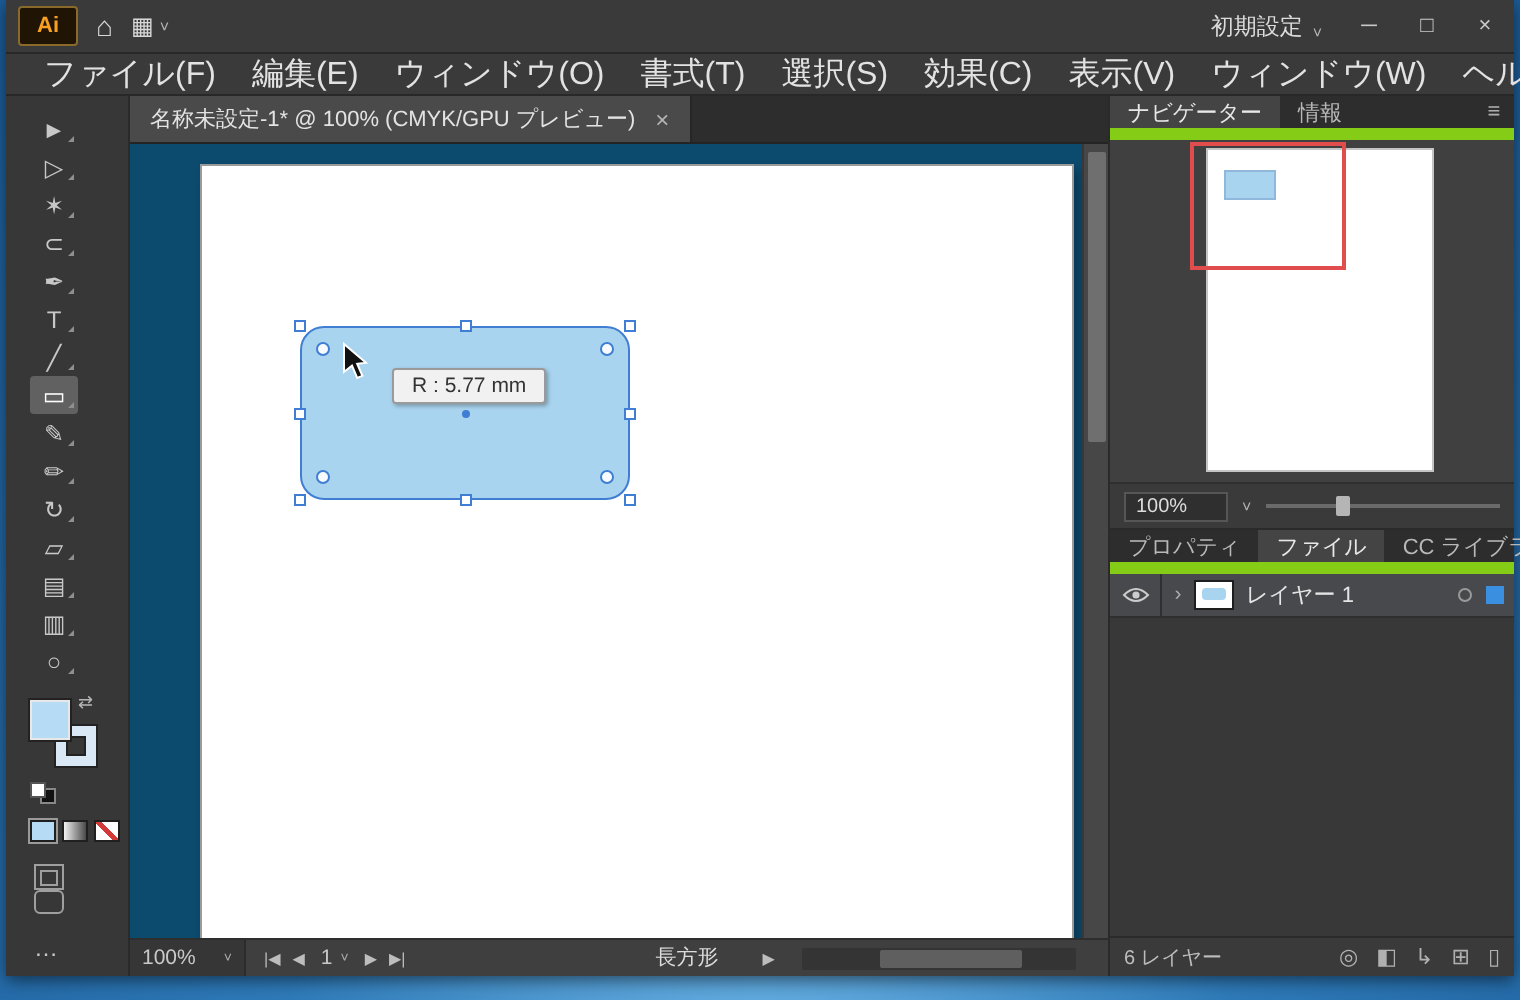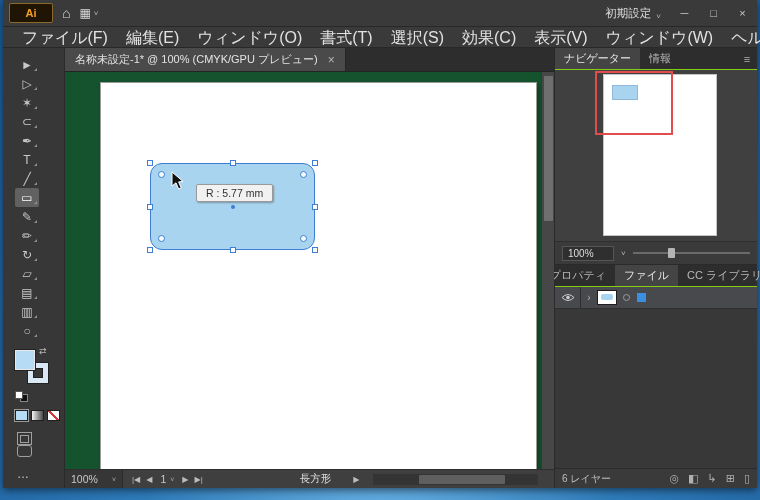--- a/index.html
+++ b/index.html
@@ -11,21 +11,21 @@
   }
   .app-window {
     position:absolute; left:3px; top:0; width:754px; height:488px;
     background:#3a3a3a; color:#e0e0e0; font-size:12px;
     display:flex; flex-direction:column;
     box-shadow:0 2px 8px rgba(0,0,0,.55);
   }
   
   .titlebar { height:27px; display:flex; align-items:center; gap:9px;
     padding-left:6px; background:#3a3a3a; border-bottom:1px solid #282828; flex:none; }
-  .app-badge { width:44px; height:20px; background:#201505; color:#f7a021;
+  .app-badge { width:30px; height:20px; background:#201505; color:#f7a021;
     border:1px solid #8a6a2a; border-radius:2px; font-size:11px; font-weight:bold;
     display:grid; place-items:center; }
   .tb-icon { color:#d8d8d8; font-size:14px; line-height:1; }
   .ws-grid { display:flex; align-items:center; gap:3px; color:#d8d8d8; }
   .ws-grid .chev, .workspace-label .chev { font-size:8px; color:#b5b5b5; }
   .tb-spacer { flex:1; }
   .workspace-label { display:flex; align-items:flex-end; gap:5px; font-size:11.5px; color:#dcdcdc; }
   .search-box { width:152px; height:18px; background:#484848; border:1px solid #5e5e5e;
     border-radius:2px; display:flex; align-items:center; gap:6px; padding:0 6px; margin:0 12px 0 14px; }
   .search-box .ph { font-size:11px; color:#9d9d9d; white-space:nowrap; overflow:hidden; }
@@ -64,21 +64,21 @@
   .screen-mode-icon { width:15px; height:12px; border:1px solid #9f9f9f; border-radius:3px; margin:11px 0 0 2px; }
   .toolbar-more { margin:10px 0 2px 2px; color:#c8c8c8; font-size:12px; letter-spacing:1px; }
   
   .center-col { flex:1; display:flex; flex-direction:column; min-width:0; }
   .tabstrip { height:24px; background:#2d2d2d; display:flex; align-items:stretch;
     border-bottom:1px solid #242424; flex:none; }
   .doc-tab { background:#4a4a4a; padding:0 10px; display:flex; align-items:center; gap:10px;
     font-size:11px; color:#e3e3e3; border-right:1px solid #262626; max-width:75%; }
   .doc-tab .title { white-space:nowrap; overflow:hidden; text-overflow:ellipsis; }
   .doc-tab .close { color:#b5b5b5; font-size:12px; }
-  .canvas { flex:1; position:relative; background:#14532d; overflow:hidden; }
+  .canvas { flex:1; position:relative; background:#0c4a6e; overflow:hidden; }
   .artboard { position:absolute; left:35px; top:10px; width:437px; bottom:-4px;
     background:#fff; border:1px solid #9a9a9a; box-shadow:3px 3px 5px rgba(0,0,0,.25); }
   .v-scroll { position:absolute; right:0; top:0; bottom:0; width:13px; background:#474747; border-left:1px solid #383838; }
   .v-thumb { position:absolute; left:2px; top:4px; width:9px; height:145px; background:#6f6f6f; border-radius:1px; }
   .sel-rect { position:absolute; left:85px; top:91px; width:165px; height:87px;
     border-radius:12px; background:#a9d4ef; border:1px solid #3f7ed2; }
   .handle { position:absolute; width:6px; height:6px; background:#fff; border:1px solid #3f7ed2; }
   .h-nw{left:-4px;top:-4px} .h-n{left:50%;margin-left:-3px;top:-4px} .h-ne{right:-4px;top:-4px}
   .h-w{left:-4px;top:50%;margin-top:-3px} .h-e{right:-4px;top:50%;margin-top:-3px}
   .h-sw{left:-4px;bottom:-4px} .h-s{left:50%;margin-left:-3px;bottom:-4px} .h-se{right:-4px;bottom:-4px}
@@ -92,29 +92,29 @@
     border:1px solid #9a9a9a; border-radius:2px; color:#333; font-size:10.5px;
     padding:2px 9px; white-space:nowrap; box-shadow:1px 1px 2px rgba(0,0,0,.3); z-index:9; }
   .statusbar { height:19px; background:#3f3f3f; border-top:1px solid #2e2e2e;
     display:flex; align-items:center; font-size:10.5px; color:#c9c9c9; flex:none; }
   .sb-zoom { width:58px; height:100%; background:#363636; border-right:1px solid #2b2b2b;
     padding:0 6px; display:flex; align-items:center; justify-content:space-between; }
   .sb-zoom .chev, .sb-art .chev { font-size:7px; color:#aaa; }
   .sb-nav { display:flex; align-items:center; gap:6px; padding:0 9px; }
   .sb-nav .g { font-size:8px; color:#bdbdbd; }
   .sb-art { display:flex; align-items:center; gap:4px; padding:0 2px; }
-  .sb-status { margin-left:88px; color:#dcdcdc; white-space:nowrap; }
+  .sb-status { margin-left:116px; color:#dcdcdc; white-space:nowrap; }
   .sb-more { margin-left:22px; font-size:8px; color:#bdbdbd; }
   .h-scroll { flex:1; height:11px; margin:0 16px 0 14px; background:#343434; position:relative; border-radius:1px; }
   .h-thumb { position:absolute; left:28%; top:1px; width:52%; height:9px; background:#5f5f5f; border-radius:1px; }
   
   .right-col { width:203px; background:#3a3a3a; border-left:1px solid #2a2a2a;
     display:flex; flex-direction:column; flex:none; }
   .panel-header { height:22px; background:#2d2d2d; display:flex; align-items:stretch;
-    border-bottom:1px solid #84cc16; flex:none;justify-content:center; }
+    border-bottom:6px solid #84cc16; flex:none; }
   .panel-tab { padding:0 9px; display:flex; align-items:center; font-size:11px; color:#b8b8b8; white-space:nowrap; }
   .panel-tab.active { background:#444444; color:#e8e8e8; }
   .ph-spacer { flex:1; }
   .panel-menu-icon { width:20px; display:grid; place-items:center; color:#b0b0b0; font-size:11px; }
   .nav-preview { height:172px; background:#404040; position:relative; border-bottom:1px solid #2f2f2f; flex:none; }
   .nav-page { position:absolute; left:48px; top:4px; width:114px; height:162px; background:#fff; border:1px solid #c4c4c4; }
   .nav-art { position:absolute; left:8px; top:10px; width:26px; height:15px; background:#a9d4ef; border:1px solid #8fb8da; }
   .nav-proxy { position:absolute; left:40px; top:1px; width:78px; height:64px; border:2px solid #e14c4c; }
   .nav-zoom-row { height:23px; display:flex; align-items:center; gap:7px; padding:0 7px;
     background:#3a3a3a; border-bottom:1px solid #2a2a2a; flex:none; }
@@ -344,20 +344,21 @@
           <span class="eye-cell">
             <svg width="14" height="9" viewBox="0 0 14 9">
               <path d="M1,4.5 Q7,-1.5 13,4.5 Q7,10.5 1,4.5 Z" fill="none" stroke="#cccccc" stroke-width="1"></path>
               <circle cx="7" cy="4.5" r="1.8" fill="#cccccc"></circle>
             </svg>
           </span>
           <span class="layer-expand">›</span>
           <span class="layer-thumb">
               <span class="layer-thumb-art"></span>
             </span>
+          <span class="layer-name">レイヤー 1</span>
           <span class="layer-target"></span>
           <span class="layer-sel-badge"></span>
         </div>
       </div>
       <div class="layers-footer">
         <span>6 レイヤー</span>
         <span class="lf-spacer"></span>
         <span class="lf-icons">
             <span class="lf-icon">◎</span>
             <span class="lf-icon">◧</span>

